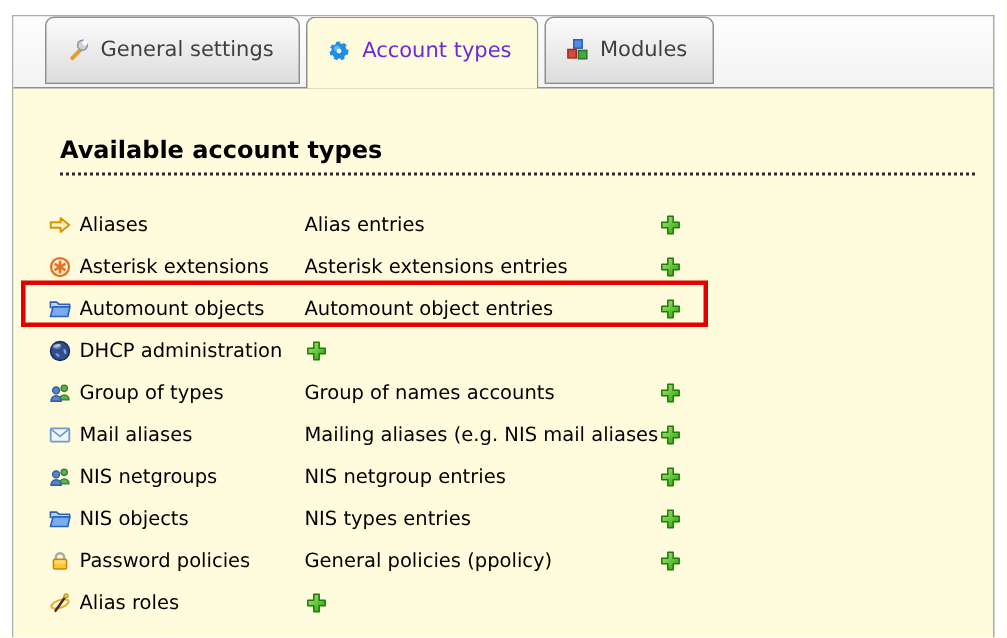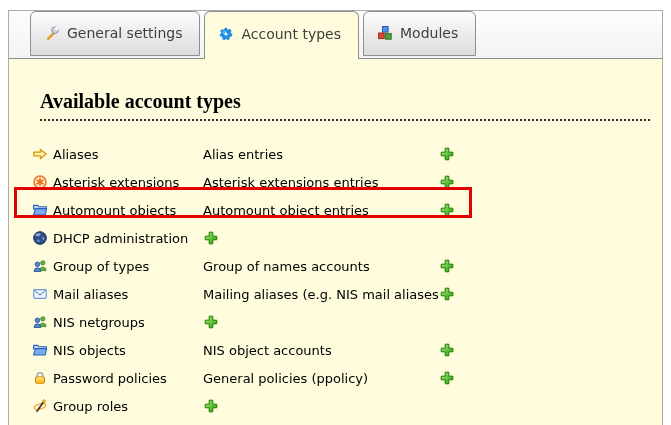--- a/index.html
+++ b/index.html
@@ -24,33 +24,32 @@
     display:inline-flex;align-items:center;gap:7px;
     padding:9px 17px 10px 13px;
     border:1px solid #8F8F8F;border-radius:6px 6px 0 0;
     background:linear-gradient(#FCFCFC,#DCDCDC);
     color:#3F3F3F;font-size:14px;line-height:16px;
     margin-bottom:2px;cursor:pointer;white-space:nowrap;
   }
   .tab.active{
     background:#FFFBDD;border-bottom:none;
     padding-bottom:13px;margin-bottom:-1px;
-    position:relative;z-index:3;color:#404040;
+    position:relative;z-index:3;color:#6d28d9;
   }
   .tab .icon{width:16px;height:16px;display:inline-block;flex:0 0 16px;}
   .content{
     position:absolute;left:0;right:0;top:47px;bottom:0;
     background:#FFFBDD;border-top:1px solid #8E8E8E;
   }
   .heading{
     margin:31px 12px 0 31px;
-    font-size:20px;font-weight:bold;color:#000;
+    font-size:16px;font-weight:bold;color:#000;
     padding-bottom:6px;
     border-bottom:2px dotted #2b2b2b;
-    font-family:Liberation Serif, serif;
   }
   .rows{margin-top:19px;}
   .row{
     display:grid;grid-template-columns:21px 150px 236px 16px;
     align-items:center;height:28px;
     padding-left:23px;font-size:13px;color:#000;
   }
   .row .icon{width:16px;height:16px;display:inline-block;}
   .row .name,.row .desc{white-space:nowrap;overflow:hidden;}
   .row .addbtn{
@@ -228,39 +227,40 @@
         <div class="row">
           <span class="icon">
             <svg viewBox="0 0 16 16">
               <circle cx="10.8" cy="4.9" r="2.1" fill="#5CB34C" stroke="#3A7F2E" stroke-width="0.9"></circle>
               <path d="M7.7 12.6 a3.15 3.4 0 0 1 6.3 0 z" fill="#5CB34C" stroke="#3A7F2E" stroke-width="0.9"></path>
               <circle cx="5.4" cy="6.3" r="2.3" fill="#5585CC" stroke="#2F5A99" stroke-width="0.9"></circle>
               <path d="M2 13.5 a3.4 3.7 0 0 1 6.8 0 z" fill="#5585CC" stroke="#2F5A99" stroke-width="0.9"></path>
             </svg>
           </span>
           <span class="name">NIS netgroups</span>
+          <span class="desc">NIS netgroup entries</span>
           <button class="addbtn"><span class="icon"><svg viewBox="0 0 16 16">
                 <defs>
                   <linearGradient id="pg" x1="0" y1="0" x2="1" y2="1">
                     <stop offset="0" stop-color="#AEE882"></stop>
                     <stop offset="1" stop-color="#22A000"></stop>
                   </linearGradient>
                 </defs>
                 <path d="M6.2 2.2 h3.6 v4 h4 v3.6 h-4 v4 H6.2 v-4 h-4 V6.2 h4 z" fill="url(#pg)" stroke="#1A7E00" stroke-width="1" stroke-linejoin="round"></path>
               </svg></span></button>
         </div>
         <div class="row">
           <span class="icon">
             <svg viewBox="0 0 16 16">
               <path d="M1.6 7 V3.4 h4.2 l1.4 1.4 h7.2 v2.2 z" fill="#BBD5F6" stroke="#2E62B8" stroke-width="1.1" stroke-linejoin="round"></path>
               <path d="M1.6 13 L3.4 6.6 h11.2 L13.2 13 z" fill="#79ABF0" stroke="#2E62B8" stroke-width="1.1" stroke-linejoin="round"></path>
             </svg>
           </span>
           <span class="name">NIS objects</span>
-          <span class="desc">NIS object accounts</span>
+          <span class="desc">NIS types entries</span>
           <button class="addbtn"><span class="icon"><svg viewBox="0 0 16 16">
                 <defs>
                   <linearGradient id="pg" x1="0" y1="0" x2="1" y2="1">
                     <stop offset="0" stop-color="#AEE882"></stop>
                     <stop offset="1" stop-color="#22A000"></stop>
                   </linearGradient>
                 </defs>
                 <path d="M6.2 2.2 h3.6 v4 h4 v3.6 h-4 v4 H6.2 v-4 h-4 V6.2 h4 z" fill="url(#pg)" stroke="#1A7E00" stroke-width="1" stroke-linejoin="round"></path>
               </svg></span></button>
         </div>
@@ -285,21 +285,21 @@
               </svg></span></button>
         </div>
         <div class="row">
           <span class="icon">
             <svg viewBox="0 0 16 16">
               <ellipse cx="8" cy="8.6" rx="6" ry="2.5" fill="none" stroke="#F1A723" stroke-width="1.3" transform="rotate(-18 8 8.6)"></ellipse>
               <line x1="5" y1="13.2" x2="11.6" y2="3.8" stroke="#3E3226" stroke-width="1.7" stroke-linecap="round"></line>
               <circle cx="12" cy="3.2" r="1.4" fill="#F7C52F" stroke="#C98E0D" stroke-width="0.7"></circle>
             </svg>
           </span>
-          <span class="name">Group roles</span>
+          <span class="name">Alias roles</span>
           <button class="addbtn"><span class="icon"><svg viewBox="0 0 16 16">
                 <defs>
                   <linearGradient id="pg" x1="0" y1="0" x2="1" y2="1">
                     <stop offset="0" stop-color="#AEE882"></stop>
                     <stop offset="1" stop-color="#22A000"></stop>
                   </linearGradient>
                 </defs>
                 <path d="M6.2 2.2 h3.6 v4 h4 v3.6 h-4 v4 H6.2 v-4 h-4 V6.2 h4 z" fill="url(#pg)" stroke="#1A7E00" stroke-width="1" stroke-linejoin="round"></path>
               </svg></span></button>
         </div>

